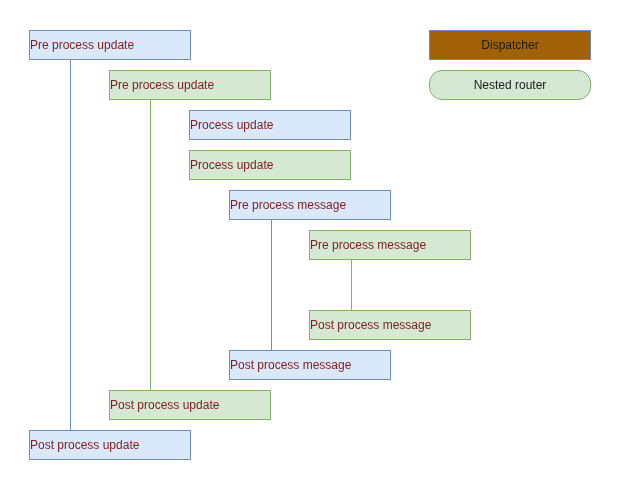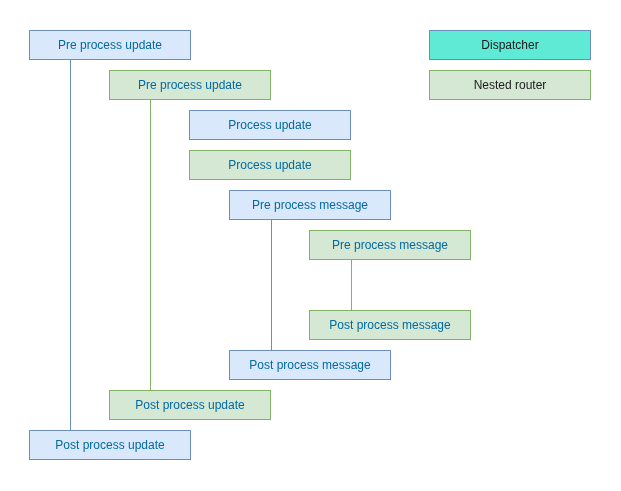--- a/index.html
+++ b/index.html
@@ -14,24 +14,23 @@
     height: 491px;
     background: #ffffff;
     font-family: "Liberation Sans", "DejaVu Sans", sans-serif;
     overflow: hidden;
   }
   .node {
     position: absolute;
     box-sizing: border-box;
     display: flex;
     align-items: center;
-    justify-content: center;
     font-size: 12px;
     line-height: 14px;
-    color: #0369a1;
+    color: #7f1d1d;
     text-align: center;
     border-width: 1px;
     border-style: solid;
     z-index: 2;
     white-space: nowrap;
   }
   .node.dispatcher {
     background: #dae8fc;
     border-color: #6c8ebf;
   }
@@ -58,26 +57,27 @@
     justify-content: center;
     font-size: 12px;
     line-height: 14px;
     color: #1b1b1b;
     border-width: 1px;
     border-style: solid;
     z-index: 2;
     white-space: nowrap;
   }
   .legend-item.dispatcher {
-    background: #5eead4;
+    background: #a16207;
     border-color: #6c8ebf;
   }
   .legend-item.router {
     background: #d5e8d4;
     border-color: #82b366;
+    border-radius: 13px;
   }
 </style>
 </head>
 <body>
 
 <div id="canvas" style="width: 621px; height: 491px; background: rgb(255, 255, 255);">
 
   <div class="edge dispatcher" style="left: 70px; top: 60px; height: 370px;"></div>
   <div class="edge router" style="left: 150px; top: 100px; height: 290px;"></div>
   <div class="edge dispatcher" style="left: 271px; top: 220px; height: 130px;"></div>

